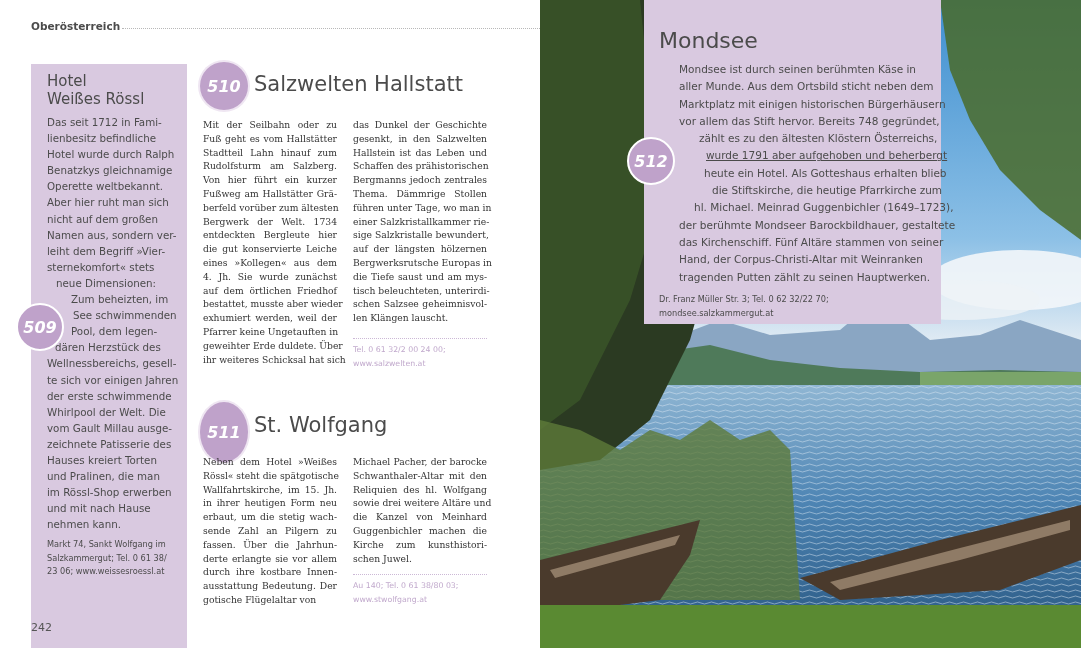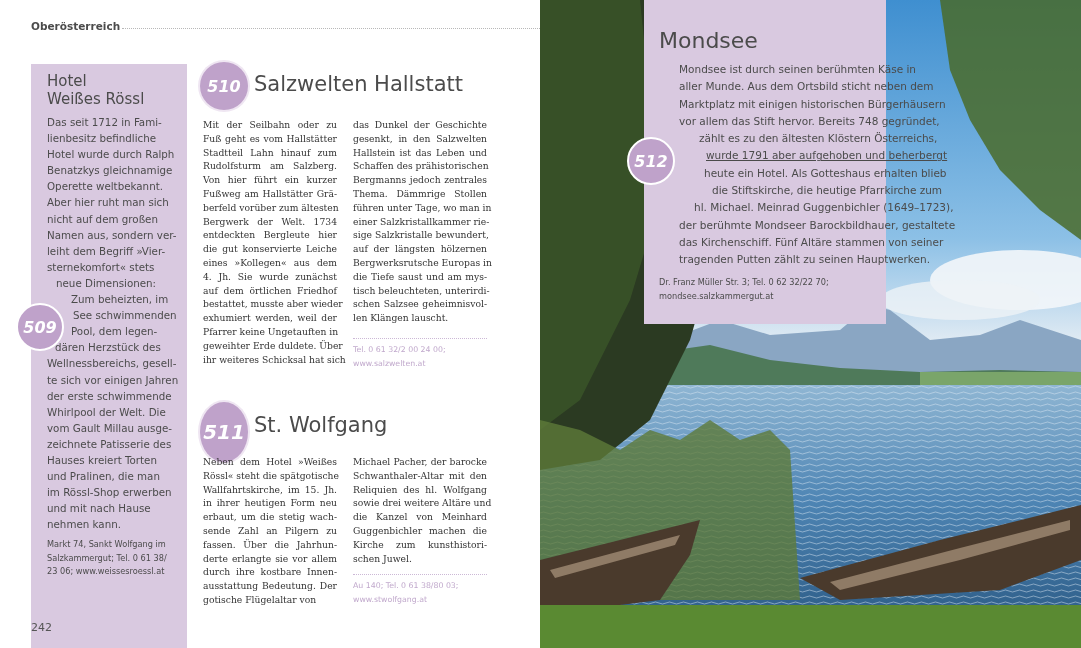--- a/index.html
+++ b/index.html
@@ -12,41 +12,41 @@
   .sidebar-box { position:absolute; left:31px; top:64px; width:156px; height:647px; background:#d9c9e0; box-sizing:border-box; padding:8px 0 0 16px; }
   .sidebar-title { font-size:15px; line-height:18px; color:#4b4b4b; margin:0 0 6px 0; }
   .sidebar-body { font-size:10.3px; line-height:16.1px; color:#4b4b4b; }
   .sidebar-body span { display:block; white-space:nowrap; }
   .sidebar-address { font-size:8.2px; line-height:13.5px; color:#4b4b4b; margin-top:6px; }
   .sidebar-address span { display:block; white-space:nowrap; }
 
   .badge { position:absolute; border-radius:50%; background:#bfa2ca; border:2.5px solid #fff; color:#fff; font-style:italic; font-weight:bold; display:flex; align-items:center; justify-content:center; box-sizing:border-box; font-family:"DejaVu Sans", sans-serif; }
   .badge-509 { left:16px; top:303px; width:48px; height:48px; font-size:16px; }
   .badge-510 { left:200px; top:62px; width:48px; height:48px; font-size:16px; box-shadow:0 0 0 2px #efe6f2; border:none; }
-  .badge-511 { left:200px; top:402px; width:48px; height:60px; font-size:20px; box-shadow:0 0 0 2px #efe6f2; border:none; }
+  .badge-511 { left:200px; top:402px; width:48px; height:60px; font-size:16px; box-shadow:0 0 0 2px #efe6f2; border:none; }
   .badge-512 { left:627px; top:137px; width:48px; height:48px; font-size:16px; }
 
   .entry-title { position:absolute; font-size:21px; color:#4b4b4b; }
   .title-510 { left:254px; top:72px; }
   .title-511 { left:254px; top:413px; }
 
   .col { position:absolute; font-family:"DejaVu Serif", serif; font-size:9.2px; line-height:13.8px; color:#333; text-align:justify; }
   .col span { display:block; white-space:nowrap; text-align-last:justify; }
   .col span.last { text-align-last:left; }
   .col-510a { left:203px; top:118px; width:134px; }
   .col-510b { left:353px; top:118px; width:134px; }
   .col-511a { left:203px; top:455px; width:134px; }
   .col-511b { left:353px; top:455px; width:134px; }
   .info-line { position:absolute; left:353px; width:134px; border-top:1px dotted #ccb8d6; }
   .info { position:absolute; left:353px; font-size:7.8px; line-height:13.5px; color:#c1a9cc; }
   .info span { display:block; white-space:nowrap; }
 
   .page-right { position:absolute; left:540px; top:0; width:541px; height:648px; overflow:hidden; background:#7fb0d8; }
   .photo { position:absolute; inset:0; }
-  .mondsee-box { position:absolute; left:644px; top:0; width:242px; height:324px; background:#d9c9e0; box-sizing:border-box; padding:28px 0 0 15px; }
+  .mondsee-box { position:absolute; left:644px; top:0; width:297px; height:324px; background:#d9c9e0; box-sizing:border-box; padding:28px 0 0 15px; }
   .mondsee-title { font-size:22px; color:#4b4b4b; margin-bottom:8px; }
   .mondsee-body { font-size:10.5px; line-height:17.3px; color:#4b4b4b; }
   .mondsee-body span { display:block; white-space:nowrap;margin-left:20px; }
   .mondsee-address { font-size:8.2px; line-height:14px; color:#4b4b4b; margin-top:6px; }
   .mondsee-address span { display:block; white-space:nowrap; }
 </style>
 </head>
 <body>
 
 <div class="page-left">
@@ -227,20 +227,21 @@
       <span>aller Munde. Aus dem Ortsbild sticht neben dem</span>
       <span>Marktplatz mit einigen historischen Bürgerhäusern</span>
       <span>vor allem das Stift hervor. Bereits 748 gegründet,</span>
       <span style="padding-left: 20px;">zählt es zu den ältesten Klöstern Österreichs,</span>
       <span style="padding-left: 27px; text-decoration: underline;">wurde 1791 aber aufgehoben und beherbergt</span>
       <span style="padding-left: 25px;">heute ein Hotel. Als Gotteshaus erhalten blieb</span>
       <span style="padding-left: 33px;">die Stiftskirche, die heutige Pfarrkirche zum</span>
       <span style="padding-left: 15px;">hl. Michael. Meinrad Guggenbichler (1649–1723),</span>
       <span>der berühmte Mondseer Barockbildhauer, gestaltete</span>
       <span>das Kirchenschiff. Fünf Altäre stammen von seiner</span>
+      <span>Hand, der Corpus-Christi-Altar mit Weinranken</span>
       <span>tragenden Putten zählt zu seinen Hauptwerken.</span>
     </div>
   <div class="mondsee-address" id="mondsee-address">
       <span>Dr. Franz Müller Str. 3; Tel. 0 62 32/22 70;</span>
       <span>mondsee.salzkammergut.at</span>
     </div>
 </div>
 <div class="badge badge-512">512</div>
 
 </body></html>

